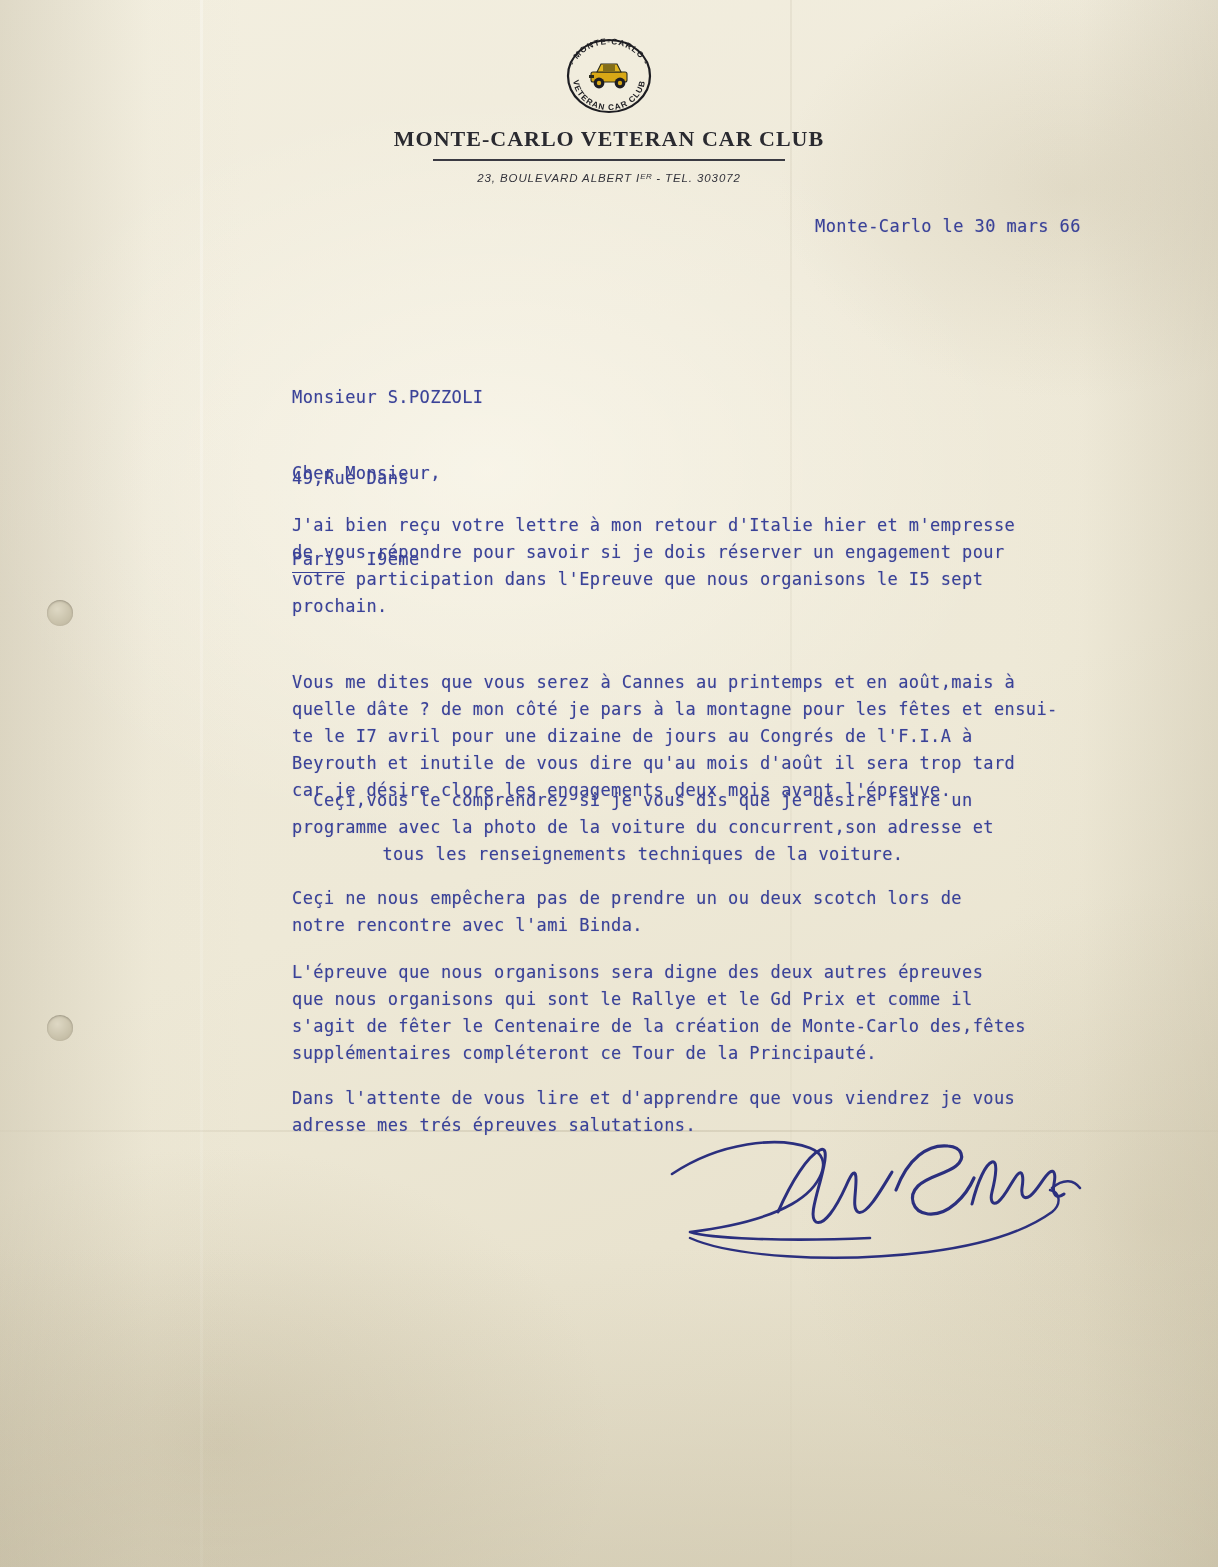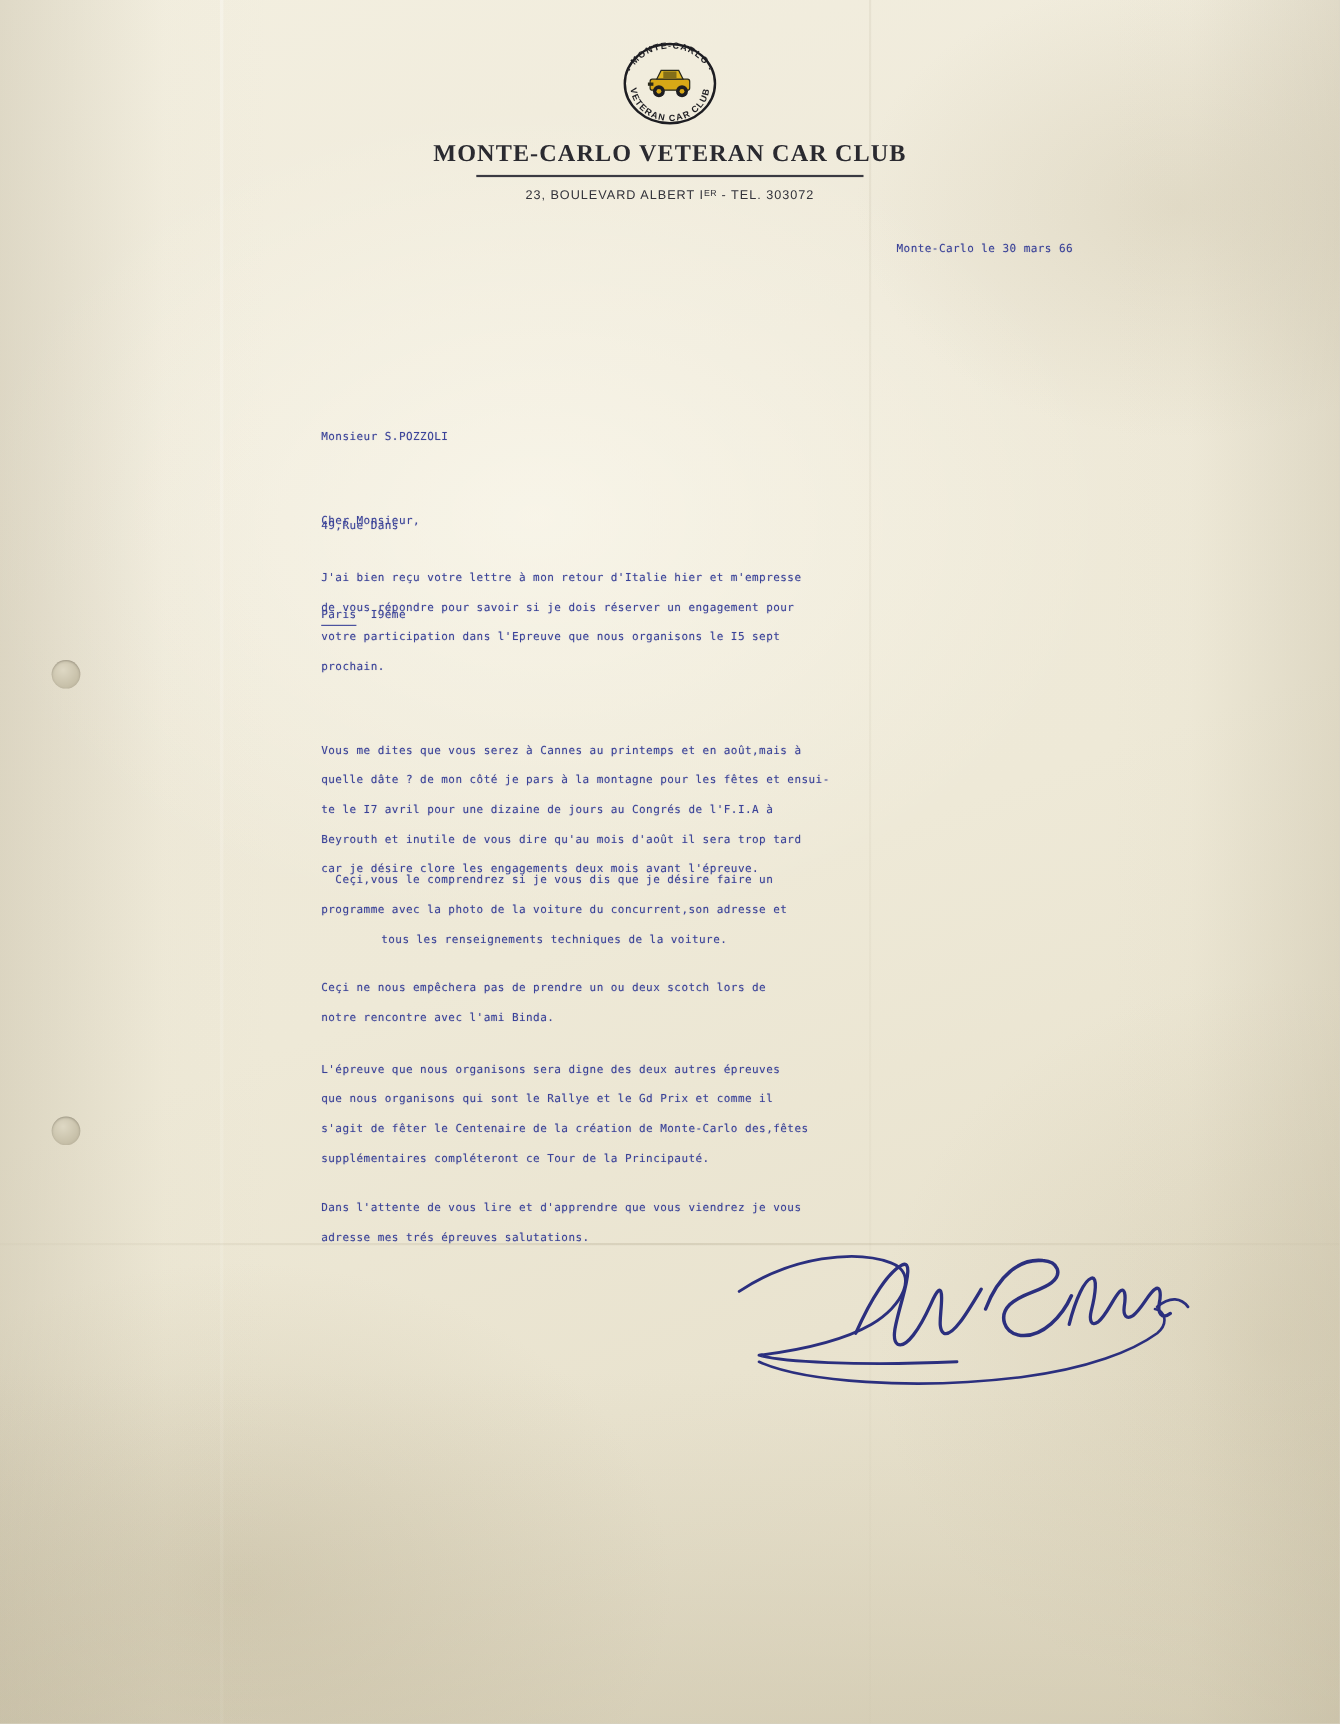--- a/index.html
+++ b/index.html
@@ -75,29 +75,30 @@
     height: 2px;
     background: #3a3a42;
     margin: 7px auto 8px auto;
   }
   .address {
     font-family: "Liberation Sans", sans-serif;
     font-size: 11.5px;
     letter-spacing: 0.9px;
     color: #33333b;
     line-height: 1.65;
+    font-style: italic;
   }
   .address .sup { font-size: 8px; vertical-align: 0.35em; letter-spacing:0.4px; }
 
   
   .typed {
     position: absolute;
     font-family: "DejaVu Sans Mono", monospace;
     color: #3a4298;
-    font-size: 10px;
+    font-size: 17px;
     letter-spacing: 0.4px;
     line-height: 27px;
     white-space: pre;
     text-shadow: 0 0 1px rgba(58,66,152,0.35);
   }
   .date-line { left: 815px; top: 213px; }
   .recipient { left: 292px; top: 330px; }
   .recipient .underline {
     border-bottom: 1.3px solid #3a4298;
     padding-bottom: 3px;

